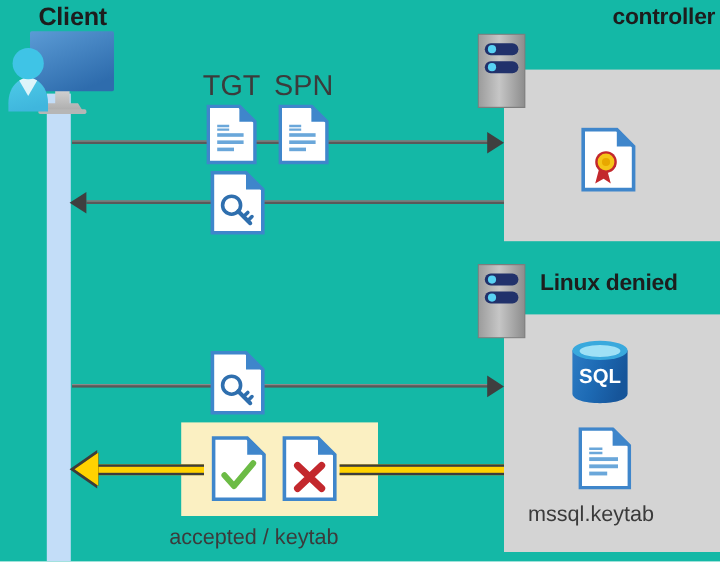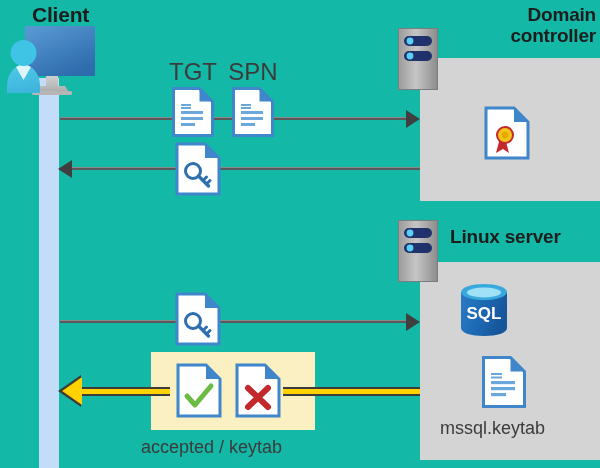--- a/index.html
+++ b/index.html
@@ -111,25 +111,24 @@
 
   <div class="panel" style="left:420px;top:58px;width:180px;height:143px;"></div>
 
   <div class="panel" style="left:420px;top:262px;width:180px;height:198px;"></div>
 
   <div class="lifeline" style="left:39px;top:78px;width:20px;height:390px;"></div>
 
   <div class="title title-client" style="left:32px;top:3px;">Client</div>
 
   <div class="title title-dc" style="left:420px;top:4px;width:176px;">
-    <div>Domain</div>
     <div>controller</div>
   </div>
 
-  <div class="title title-linux" style="left:450px;top:226px;">Linux server</div>
+  <div class="title title-linux" style="left:450px;top:226px;">Linux denied</div>
 
   <div class="icon" style="left:2px;top:24px;">
     <svg width="100" height="82" viewBox="0 0 100 82">
       <defs>
         <linearGradient id="gMon" x1="0" y1="0" x2="0.6" y2="1">
           <stop offset="0" stop-color="#5b9bd5"></stop>
           <stop offset="1" stop-color="#2e6cad"></stop>
         </linearGradient>
         <linearGradient id="gStand" x1="0" y1="0" x2="0" y2="1">
           <stop offset="0" stop-color="#d8d8d8"></stop>
@@ -229,21 +228,21 @@
       <path d="M2 2 h28 l14 14 v36 H2 z" fill="#ffffff" stroke="#3f86cb" stroke-width="3"></path>
       <path d="M30 2 l14 14 h-14 z" fill="#3f86cb"></path>
 
       <circle cx="18" cy="29" r="7.5" fill="none" stroke="#2f6fae" stroke-width="3"></circle>
       <path d="M23.5 34 l10 10" stroke="#2f6fae" stroke-width="3.4" stroke-linecap="round"></path>
       <path d="M28 38.5 l3.5 -3.5" stroke="#2f6fae" stroke-width="3" stroke-linecap="round"></path>
       <path d="M31.5 42 l3.5 -3.5" stroke="#2f6fae" stroke-width="3" stroke-linecap="round"></path>
     </svg>
   </div>
 
-  <div class="icon" style="left:455px;top:281px;">
+  <div class="icon" style="left:471px;top:281px;">
     <svg width="58" height="58" viewBox="0 0 58 58">
       <defs>
         <linearGradient id="gSql" x1="0" y1="0" x2="1" y2="0.3">
           <stop offset="0" stop-color="#2d7cc4"></stop>
           <stop offset="0.5" stop-color="#1d6ab4"></stop>
           <stop offset="1" stop-color="#16559a"></stop>
         </linearGradient>
       </defs>
       <path d="M6 11 h46 v36 c0 5 -10 8 -23 8 c-13 0 -23 -3 -23 -8 z" fill="url(#gSql)"></path>
       <ellipse cx="29" cy="11" rx="23" ry="8" fill="#39a9dd"></ellipse>

